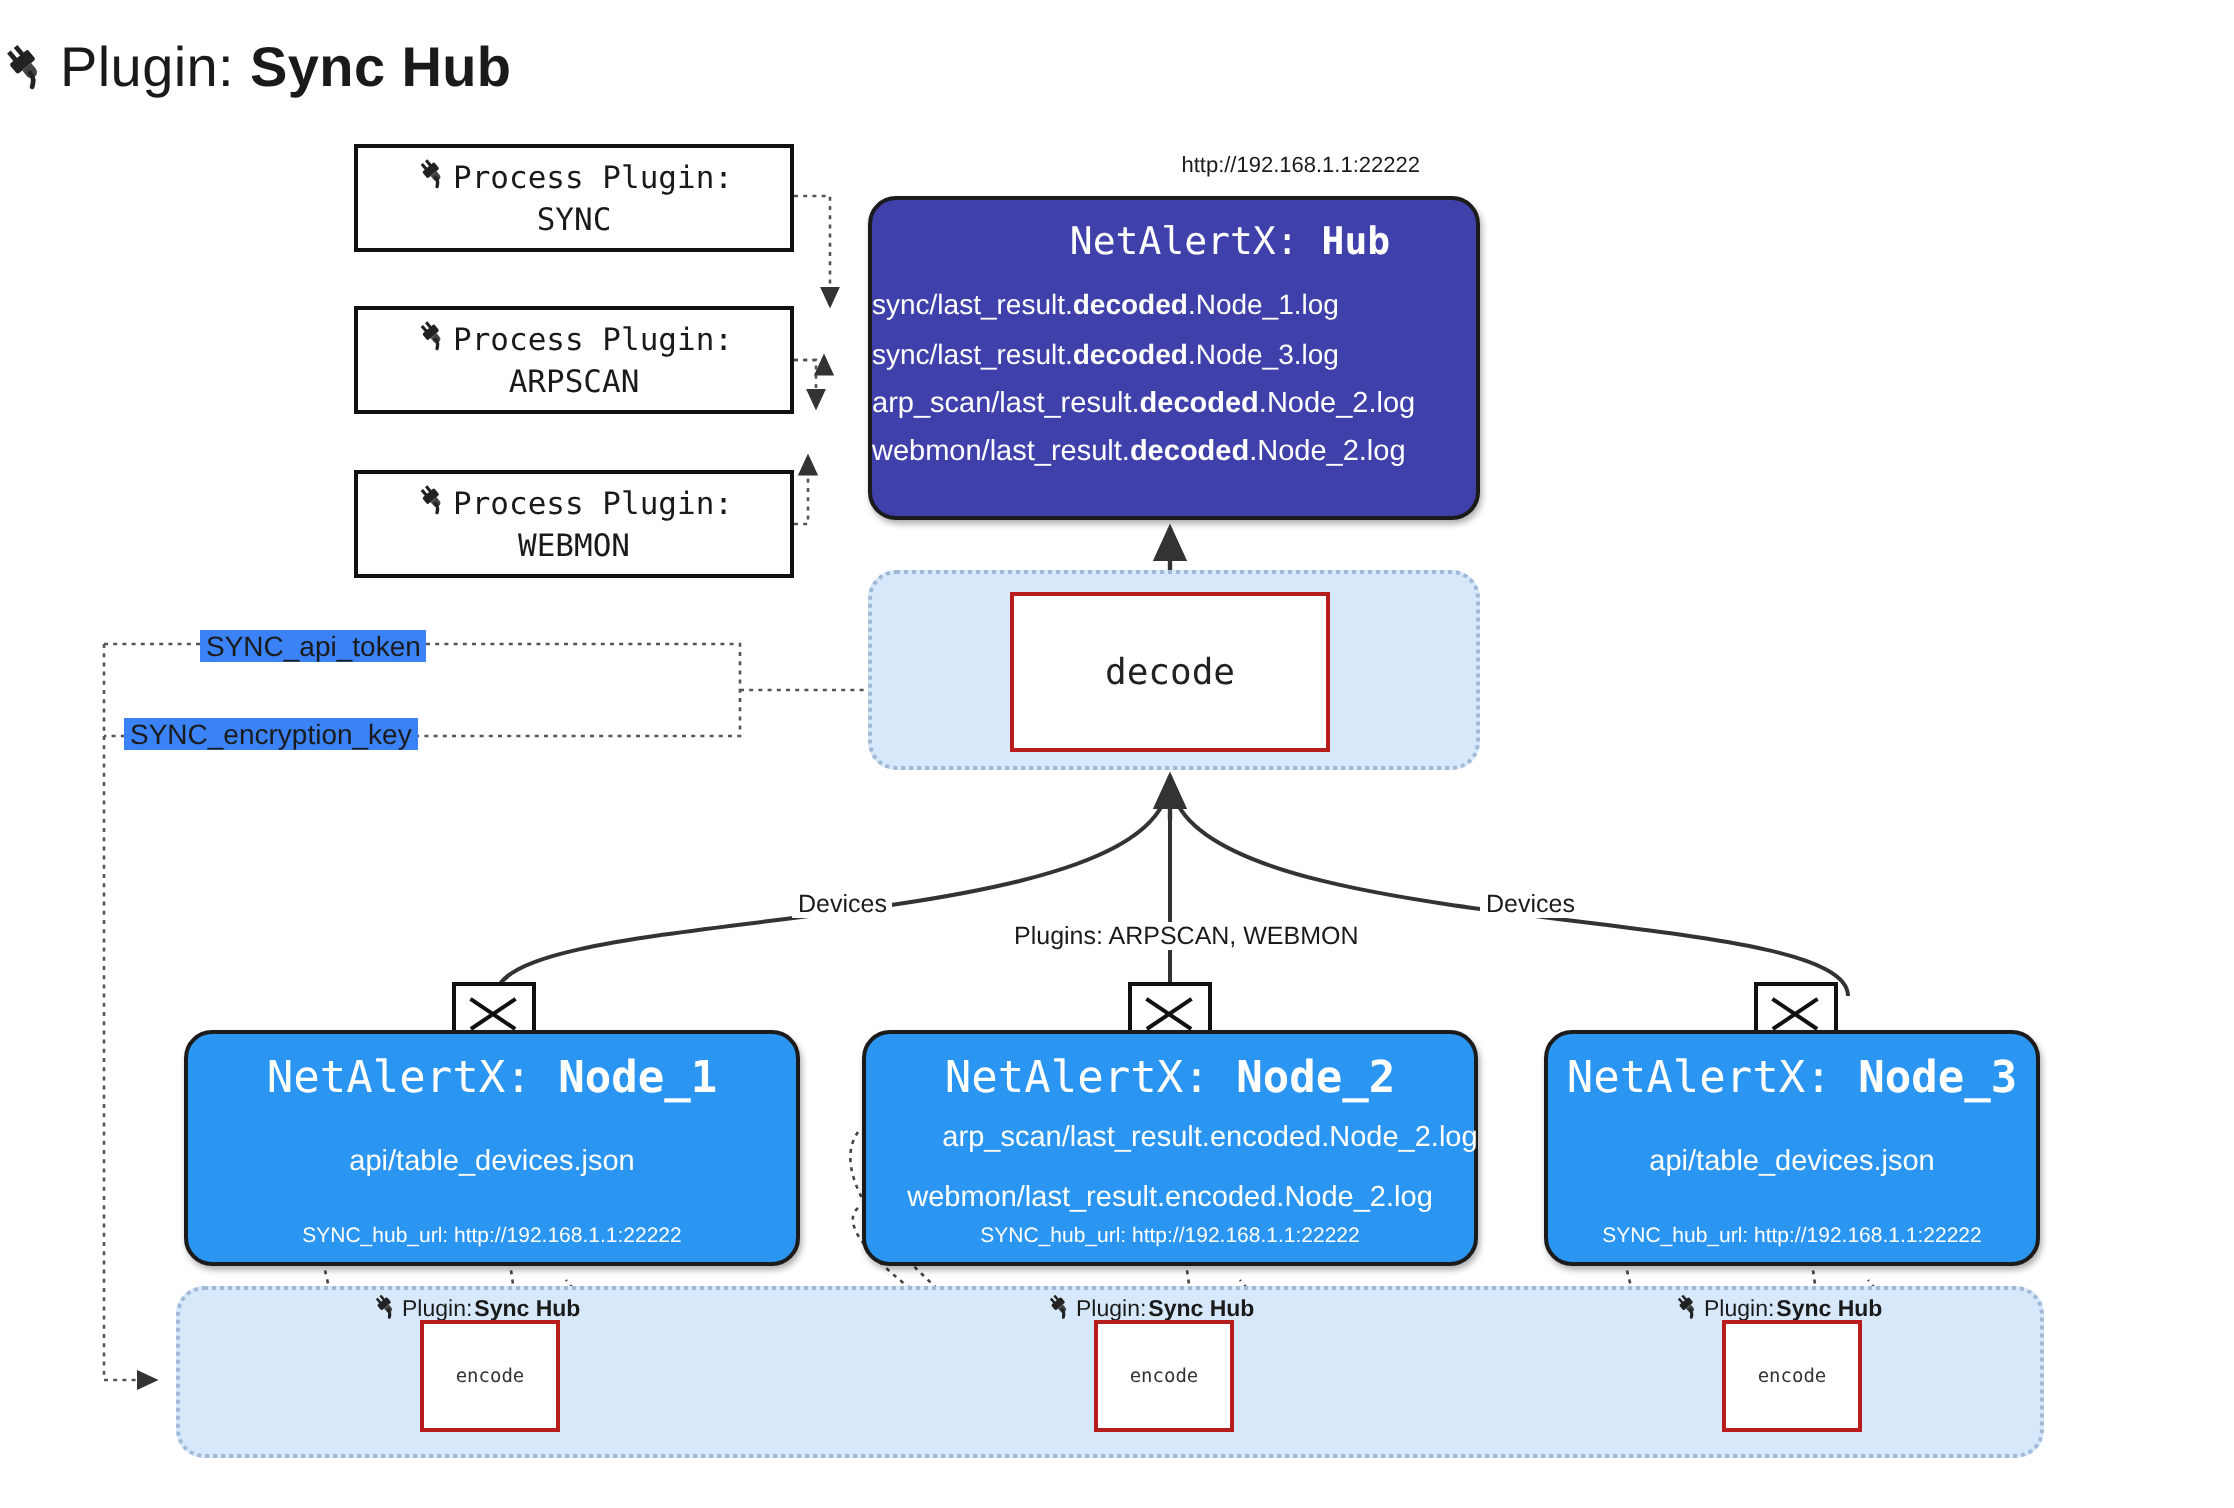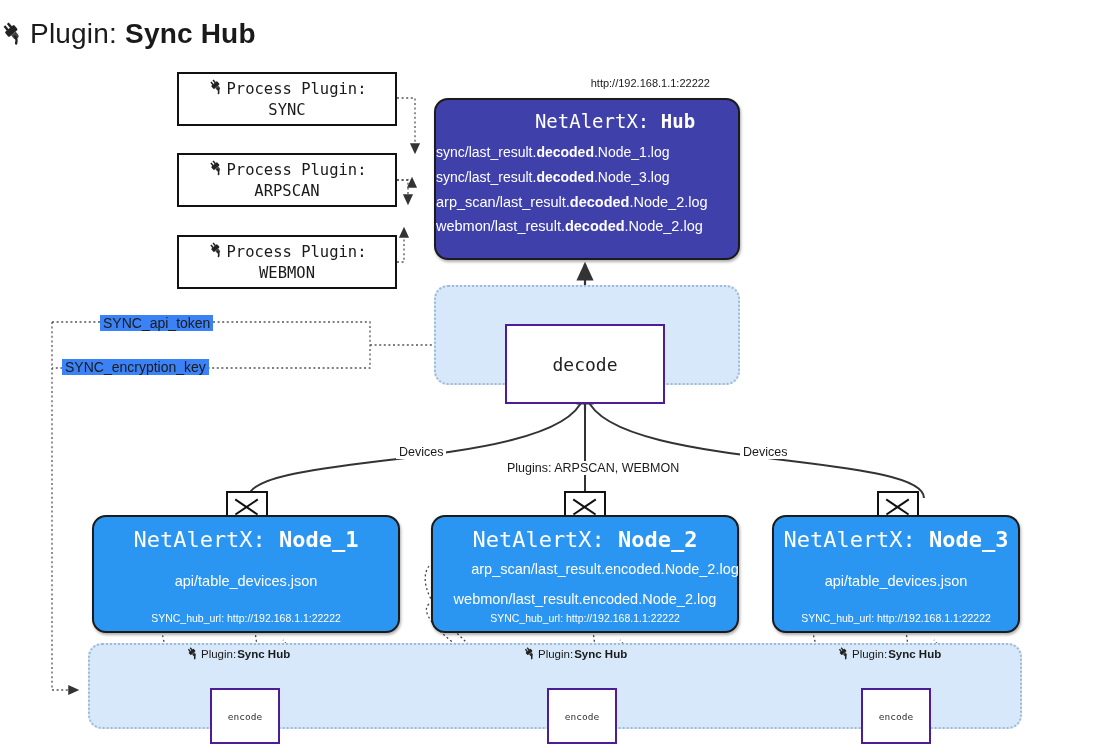--- a/index.html
+++ b/index.html
@@ -34,22 +34,22 @@
   .hub-line{position:absolute;width:100%;text-align:left;color:#fff;font-size:14px;white-space:nowrap;}
   .hub-line b{font-weight:bold;color:#fff;}
   .hub-line.l0{top:44px;} .hub-line.l1{top:69px;}
   .hub-line.l2{top:94px;font-size:14.5px;} .hub-line.l3{top:118px;font-size:14.5px;}
 
   
   .lblue{position:absolute;background:#d6e8fa;border:2px dotted #9fb9d6;border-radius:14px;box-sizing:border-box;}
   #decode-panel{left:434px;top:285px;width:306px;height:100px;}
   #bottom-panel{left:88px;top:643px;width:934px;height:86px;}
 
-  .white-box{position:absolute;background:#fff;border:2px solid #4c1d95;box-sizing:border-box;
-      display:flex;align-items:center;justify-content:center;margin-top:28px;}
+  .white-box{position:absolute;background:#fff;border:2px solid #b91c1c;box-sizing:border-box;
+      display:flex;align-items:center;justify-content:center;}
   #decode-box{left:505px;top:296px;width:160px;height:80px;
       font-family:"DejaVu Sans Mono","Liberation Mono",monospace;font-size:18px;color:#222;}
   .encode-box{width:70px;height:56px;font-family:"DejaVu Sans Mono","Liberation Mono",monospace;
       font-size:9.5px;color:#333;}
   .encode-label{position:absolute;font-size:11.5px;white-space:nowrap;display:flex;align-items:center;gap:1px;}
   .encode-label b{font-weight:bold;}
 
   
   .node{position:absolute;width:308px;height:118px;background:#2b96f1;
       border:2px solid #1b1b1b;border-radius:14px;box-sizing:border-box;

